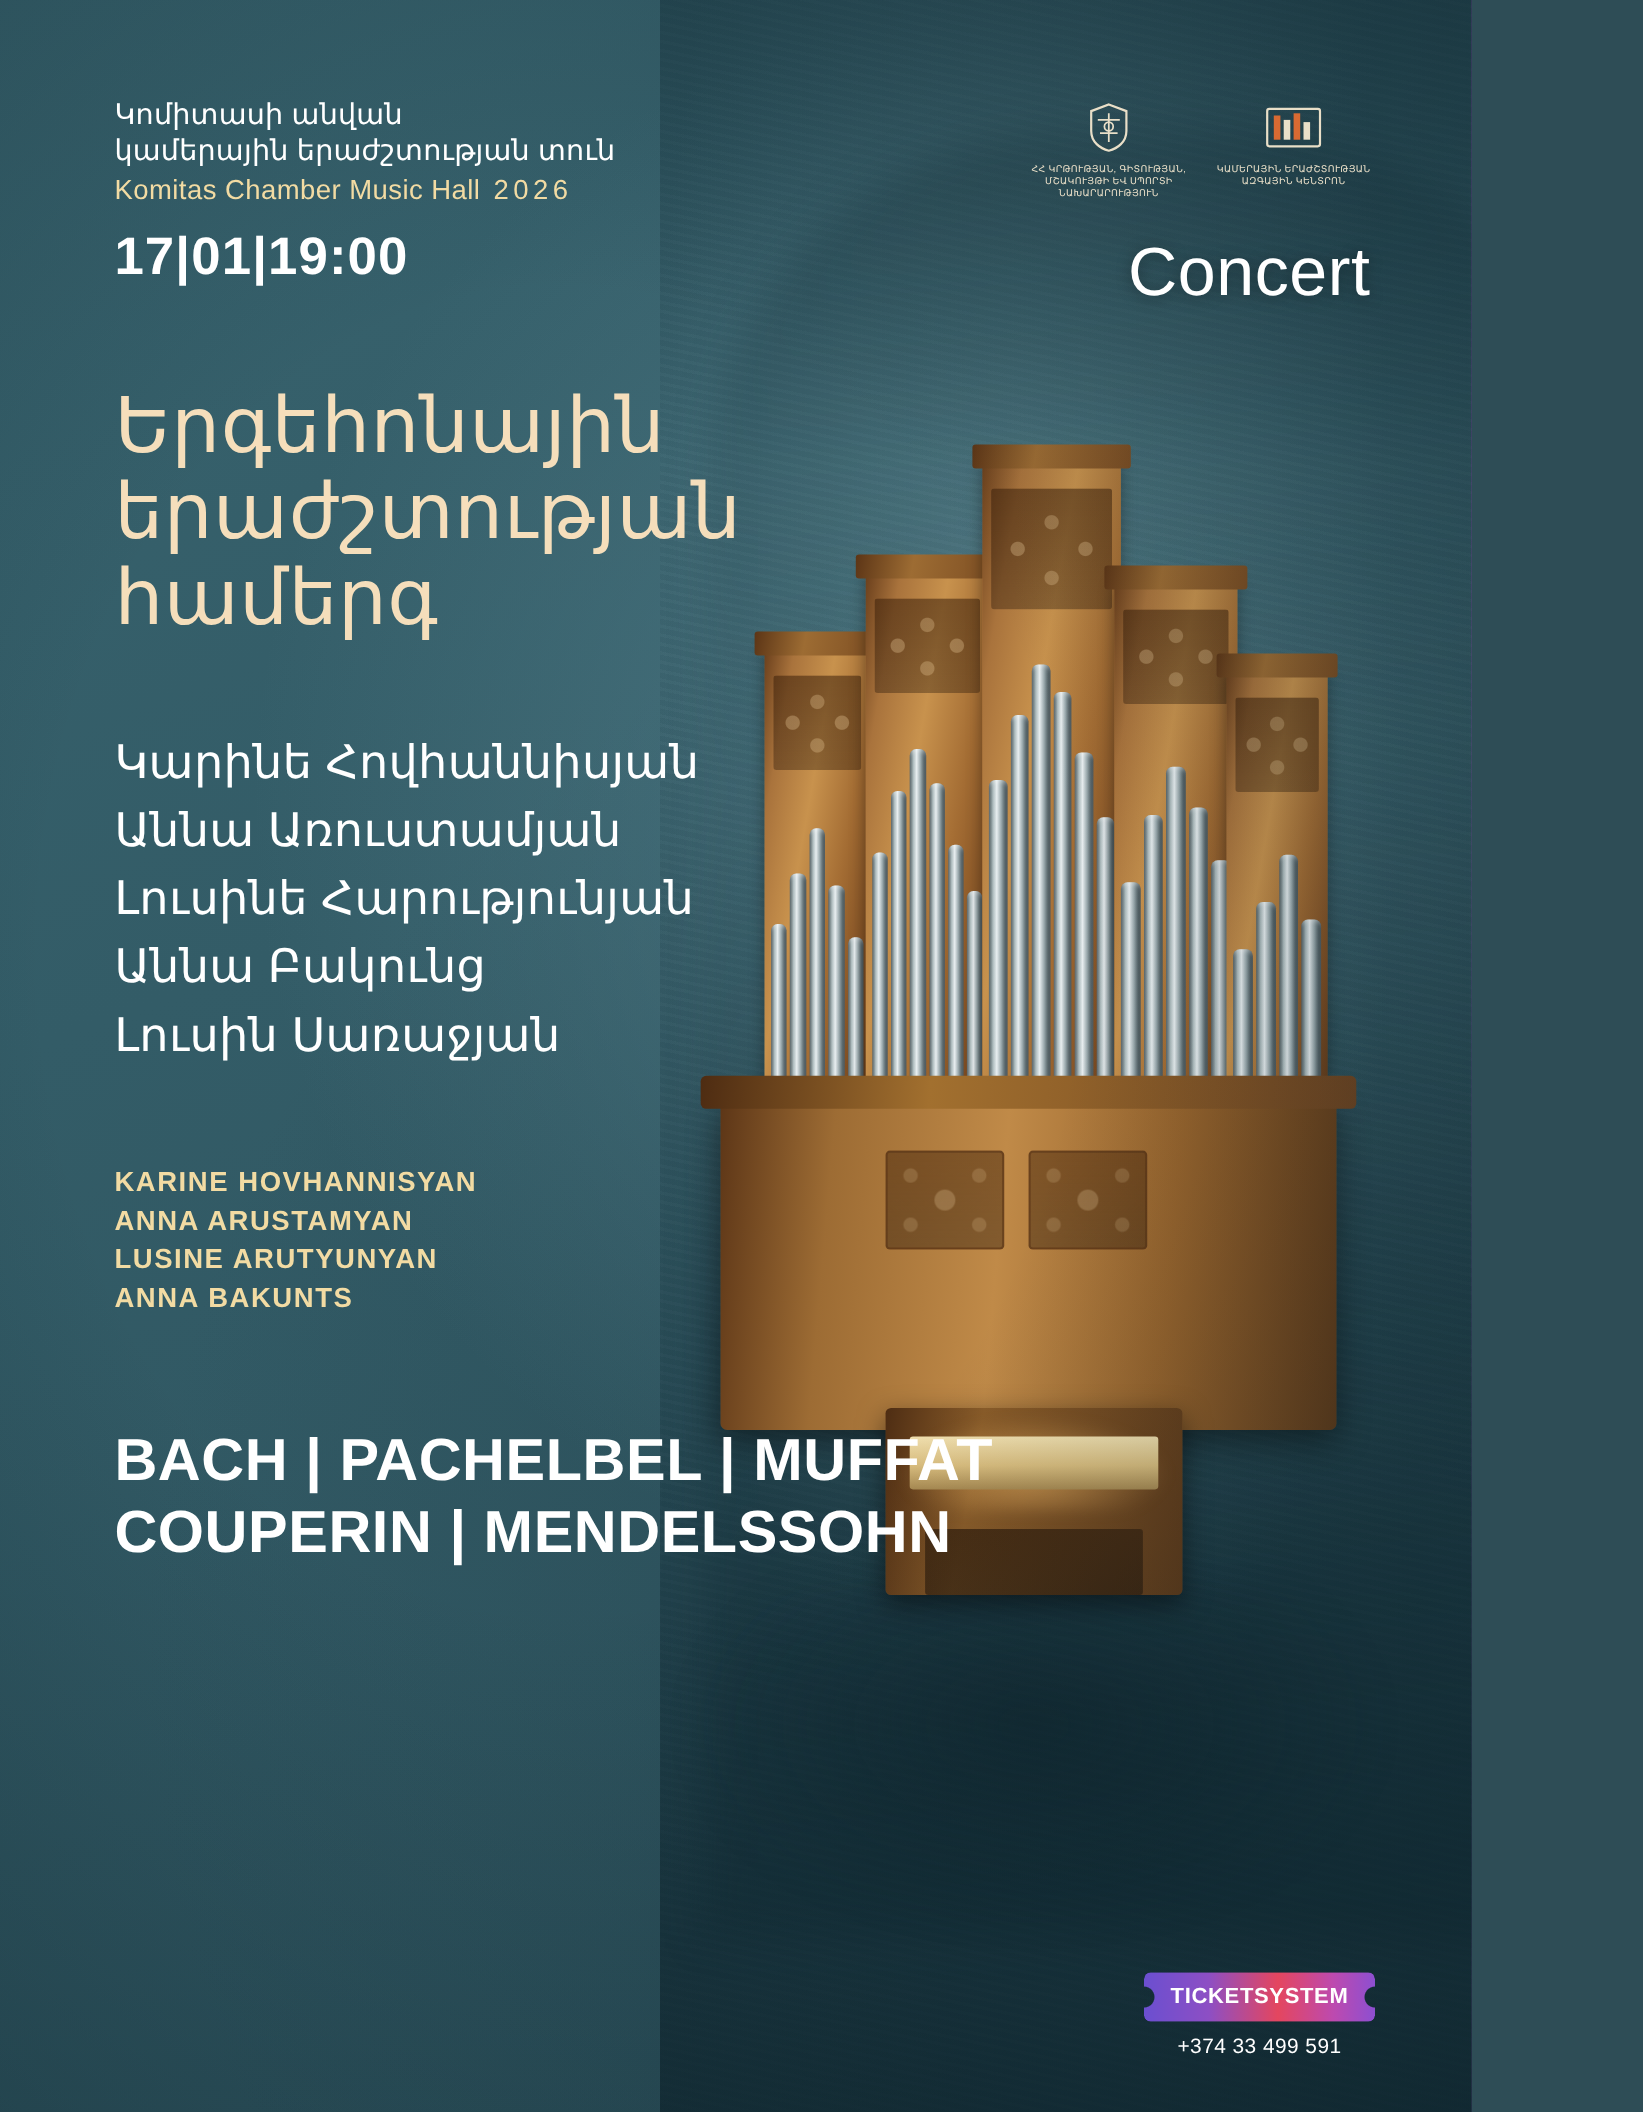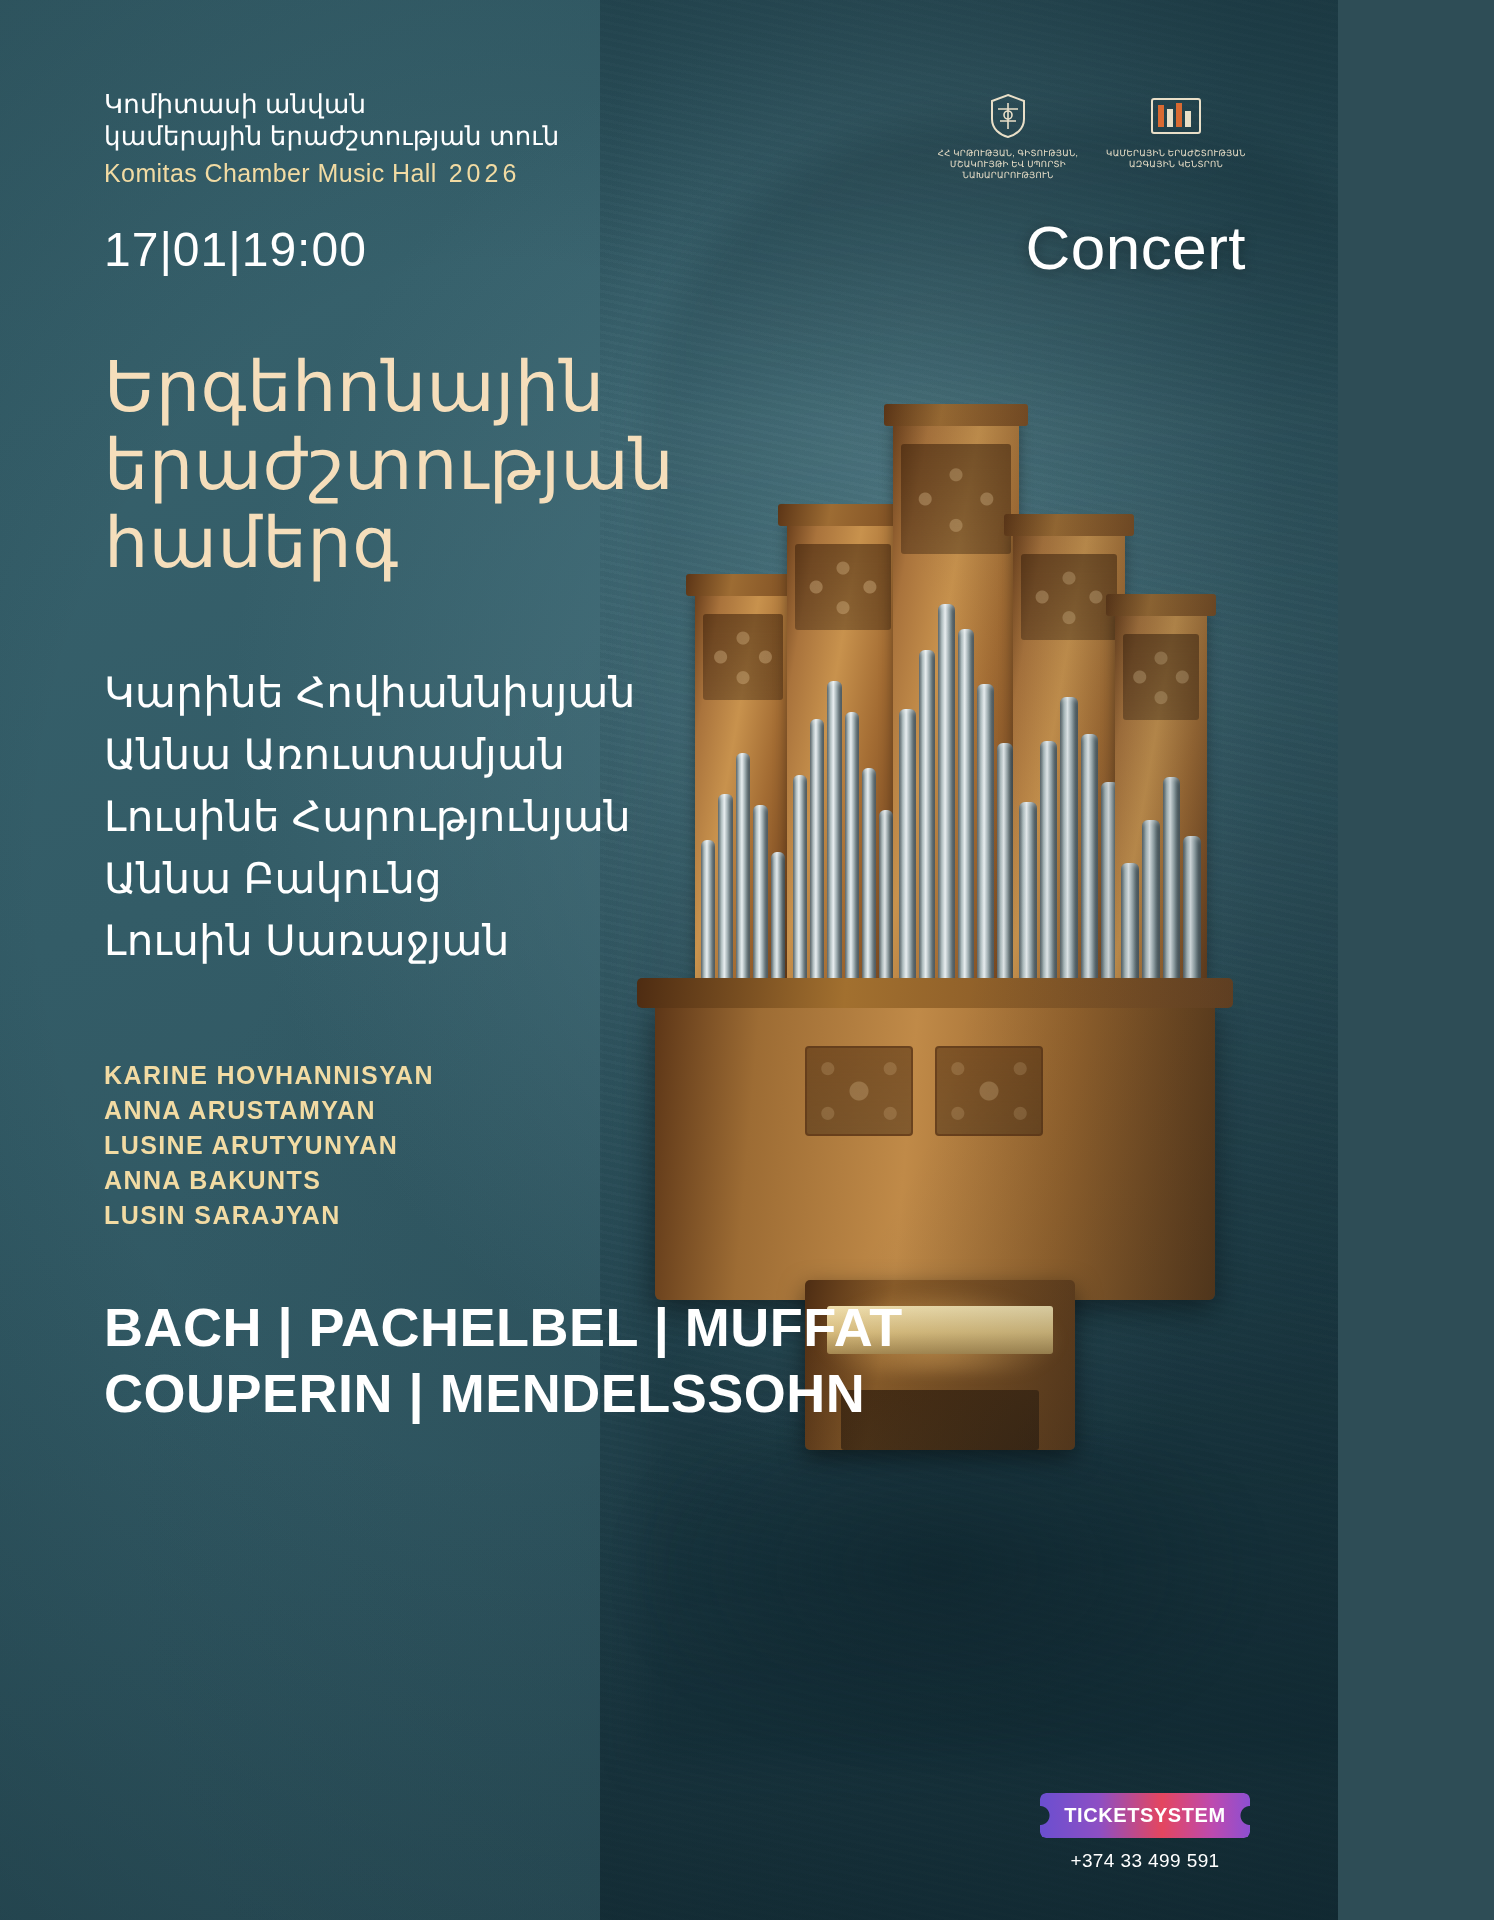--- a/index.html
+++ b/index.html
@@ -159,22 +159,22 @@
   
   .logos { position: absolute; right: 88px; top: 92px; display: flex; gap: 20px; align-items: flex-start; }
   .logo-block { width: 148px; text-align: center; }
   .logo-mark { height: 48px; display: flex; align-items: center; justify-content: center; }
   .logo-caption {
     margin-top: 8px; color: #e9dfc8; font-size: 8.5px; line-height: 11px; letter-spacing: 0.3px;
   }
 
   
   .datetime {
-    position: absolute; left: 104px; top: 222px;
-    color: #ffffff; font-size: 48px; letter-spacing: 1px; font-weight: 400;
+    position: absolute; left: 104px; top: 206px;
+    color: #ffffff; font-size: 48px; letter-spacing: 1px; font-weight: 700;
   }
 
   
   .en-title {
     position: absolute; right: 92px; top: 214px;
     text-align: right; color: #ffffff;
     font-size: 62px; line-height: 68px; font-weight: 400; letter-spacing: 0.5px;
     text-shadow: 0 2px 14px rgba(0,0,0,0.35);
   }
 
@@ -375,21 +375,20 @@
       <div>Լուսինե Հարությունյան</div>
       <div>Աննա Բակունց</div>
       <div>Լուսին Սառաջյան</div>
     </div>
 
     <div class="en-performers">
       <div>KARINE HOVHANNISYAN</div>
       <div>ANNA ARUSTAMYAN</div>
       <div>LUSINE ARUTYUNYAN</div>
       <div>ANNA BAKUNTS</div>
-      <div>LUSIN SARAJYAN</div>
     </div>
 
     <div class="composers">
       <div>BACH | PACHELBEL | MUFFAT</div>
       <div>COUPERIN | MENDELSSOHN</div>
     </div>
 
 
     <div class="ticket">
       <div class="ticket-badge">TICKETSYSTEM</div>

